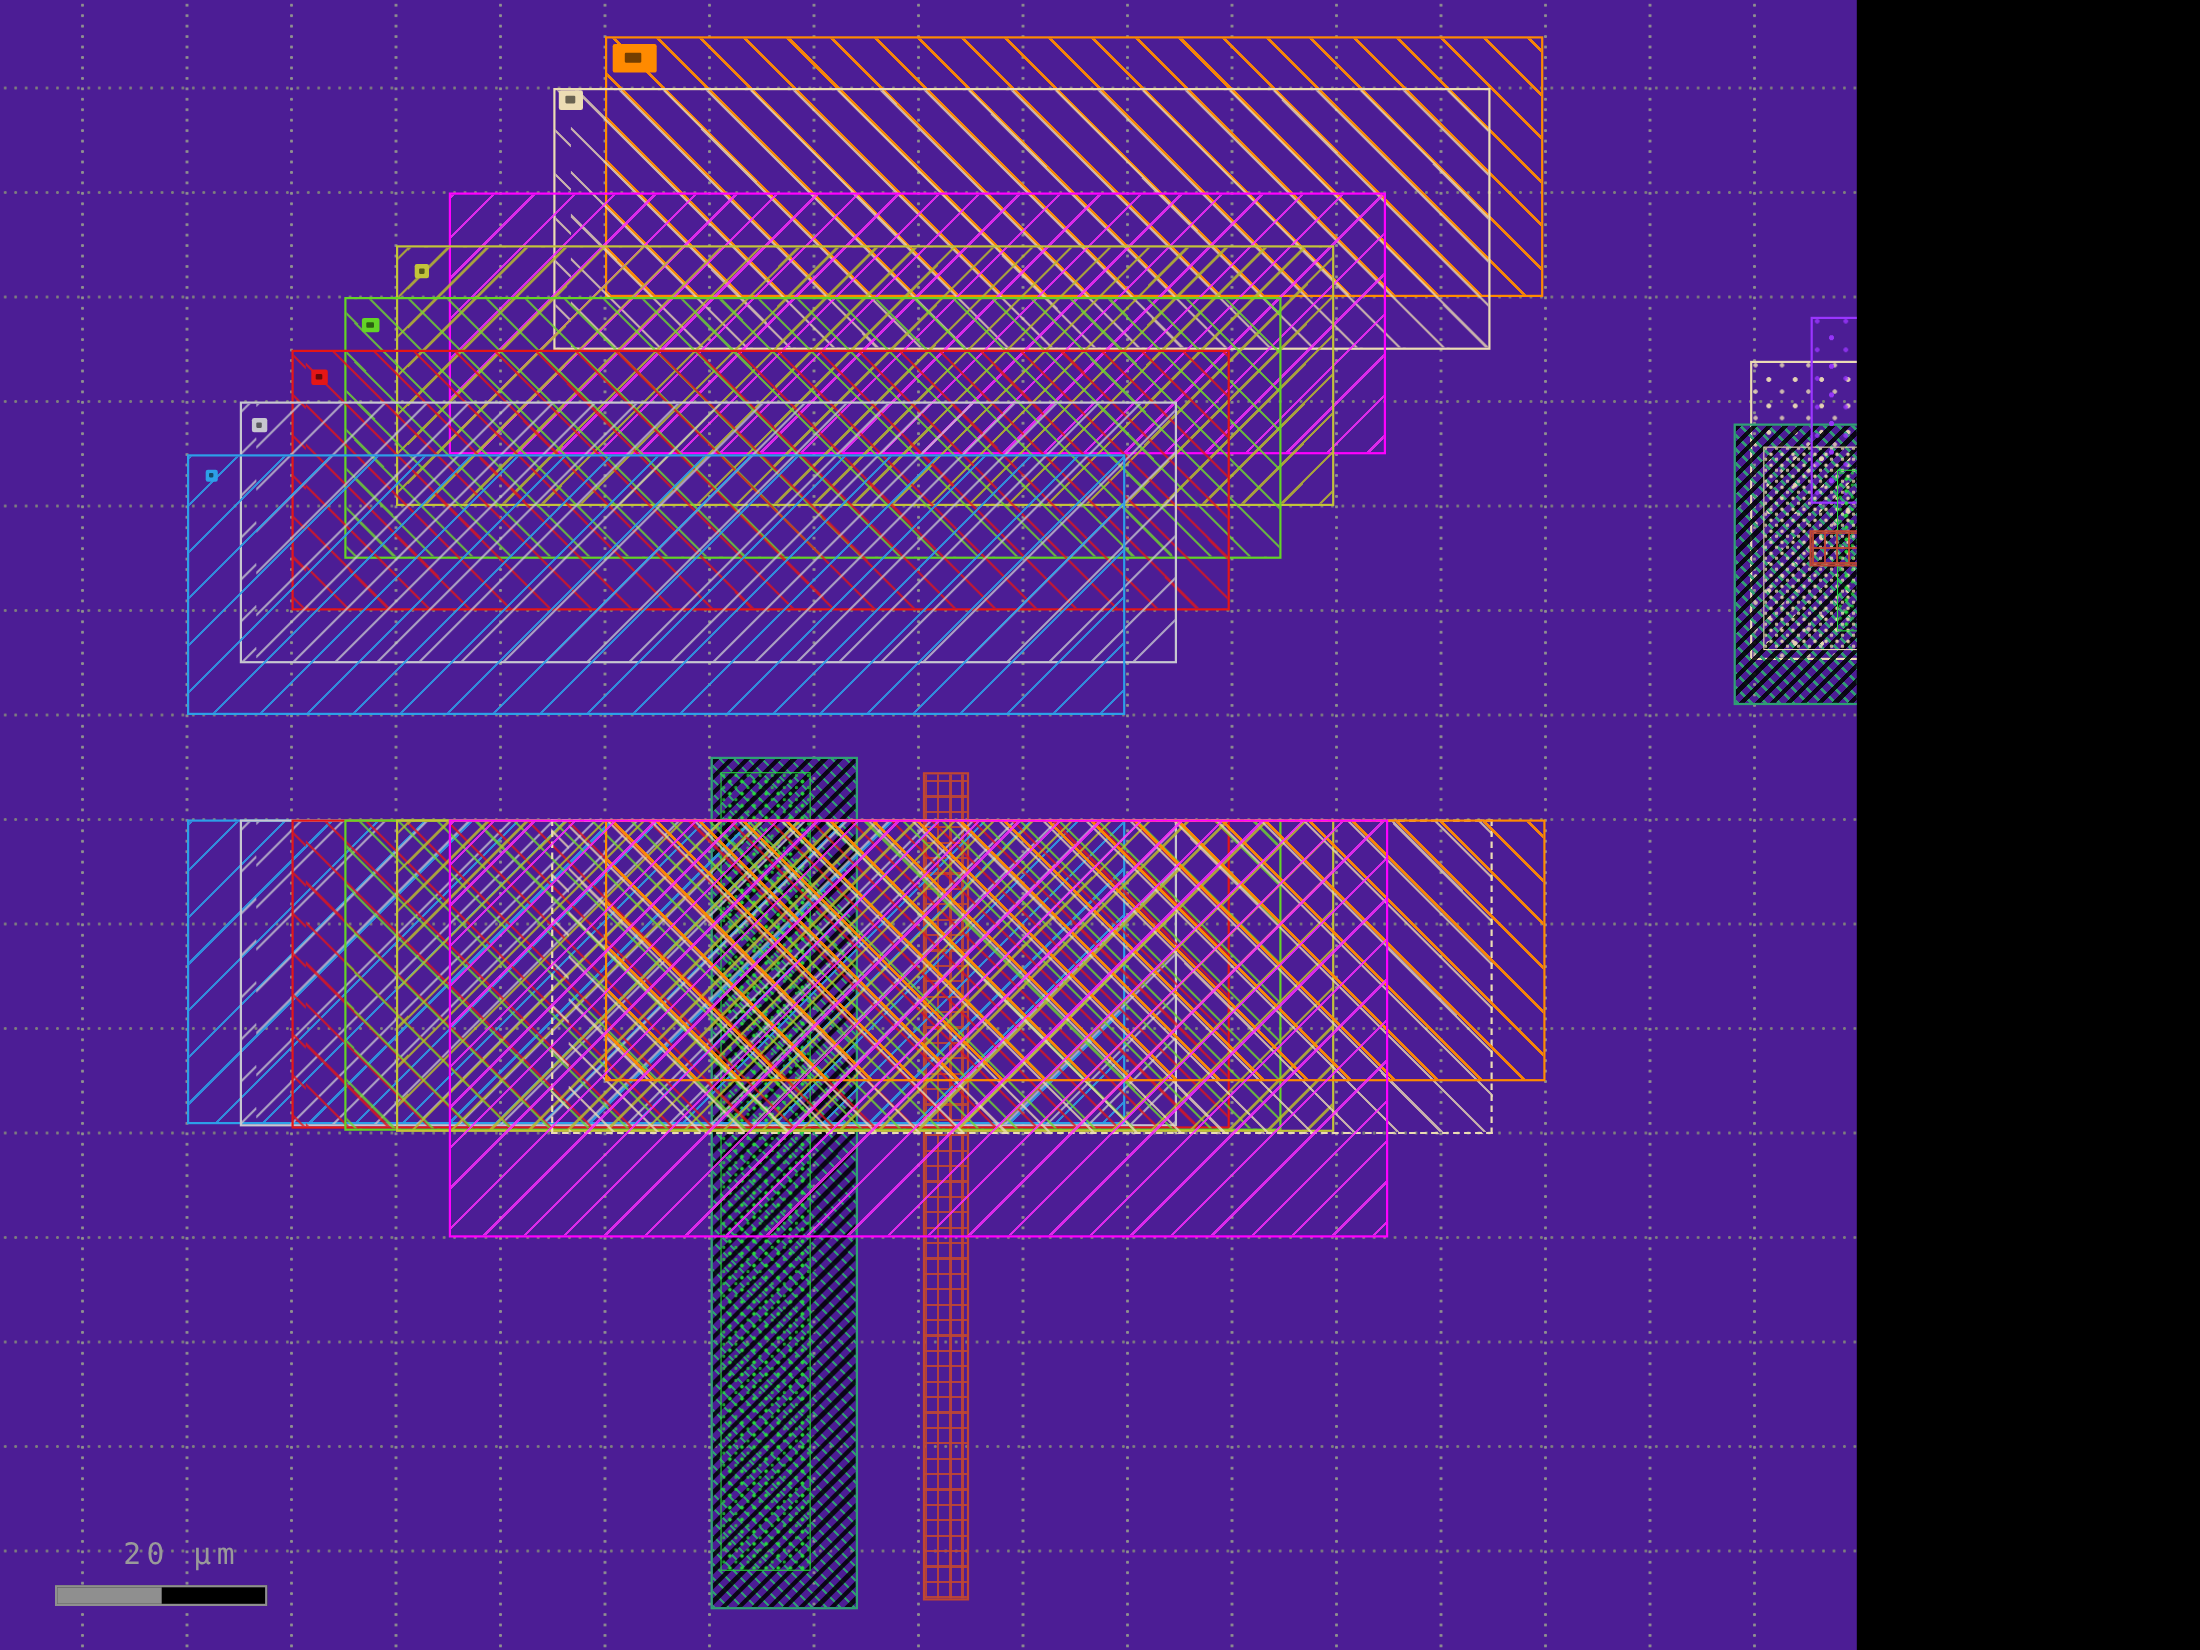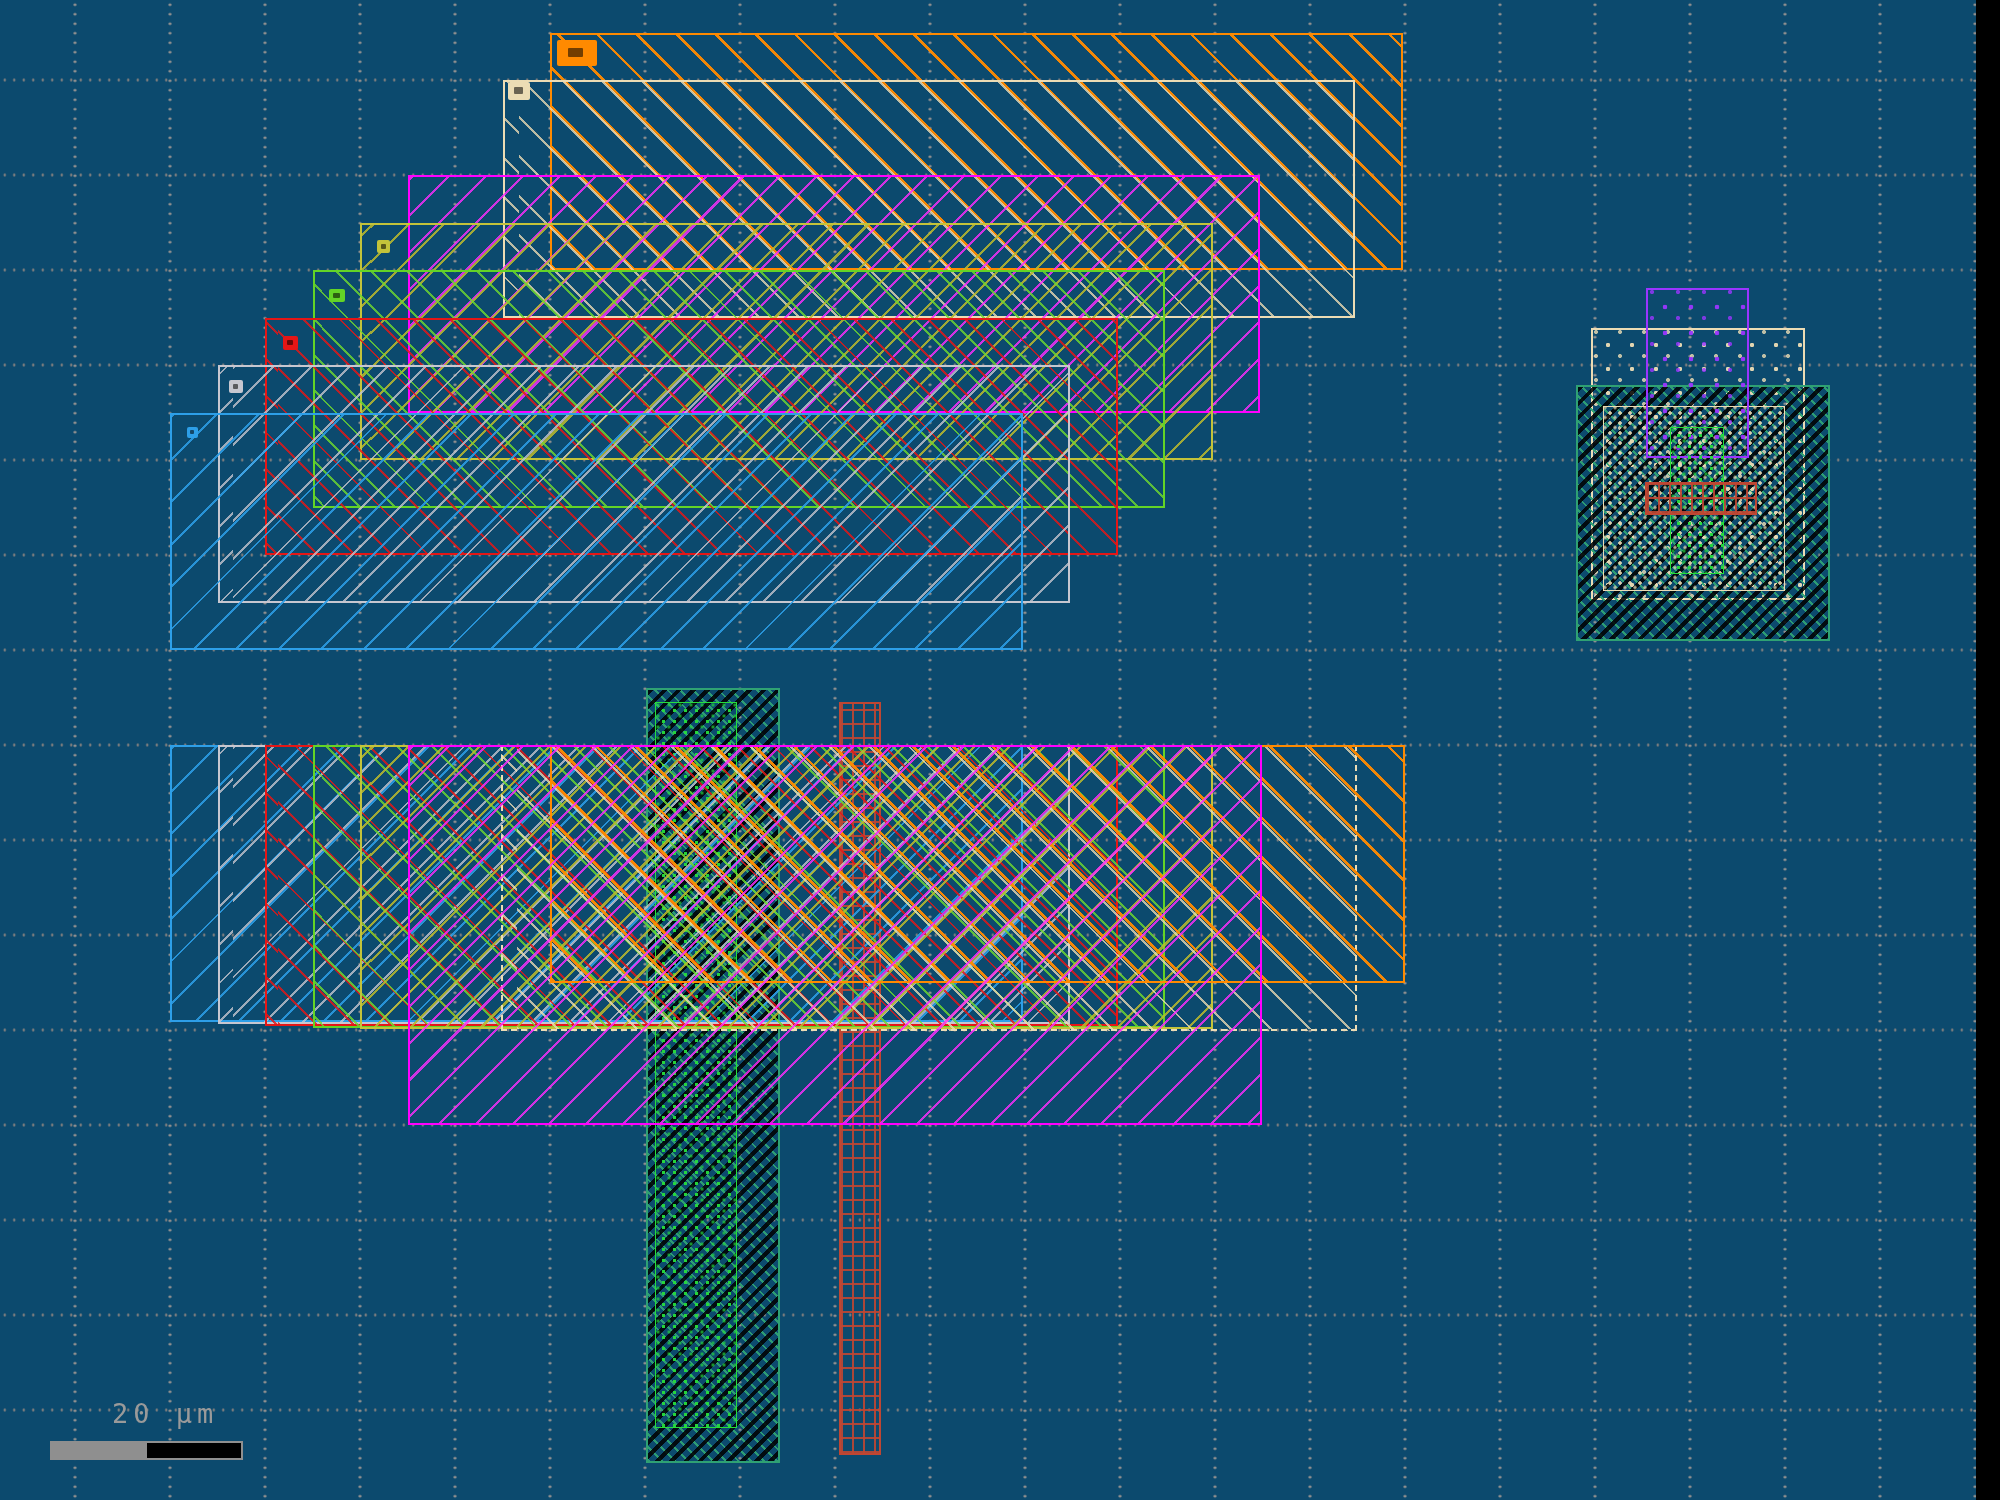--- a/index.html
+++ b/index.html
@@ -1,16 +1,16 @@
 <!DOCTYPE html>
 <html><head>
 <meta charset="utf-8">
 <style>
   html,body{margin:0;padding:0;background:#000;}
-  #viewport{position:relative;width:1976px;height:1500px;background:#0c4a6e;overflow:hidden;
+  #viewport{position:relative;width:1688px;height:1500px;background:#4c1d95;overflow:hidden;
             font-family:"DejaVu Sans Mono","Liberation Mono",monospace;}
   
   #canvas{position:absolute;left:0;top:0;width:2000px;height:1500px;
     background-image:
       radial-gradient(circle,#8f8f8f 0 1.1px,rgba(0,0,0,0) 1.7px),
       radial-gradient(circle,#7e7e7e 0 1.05px,rgba(0,0,0,0) 1.6px);
     background-size:95px 9.5px, 9.5px 95px;
     background-position:27.5px 0, 0 32.5px;
     background-repeat:repeat,repeat;}
   .shape{position:absolute;box-sizing:border-box;border:2px solid;}

